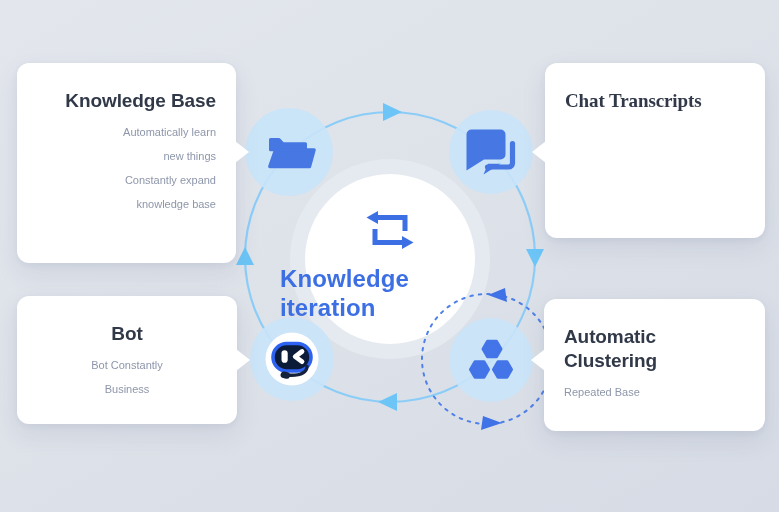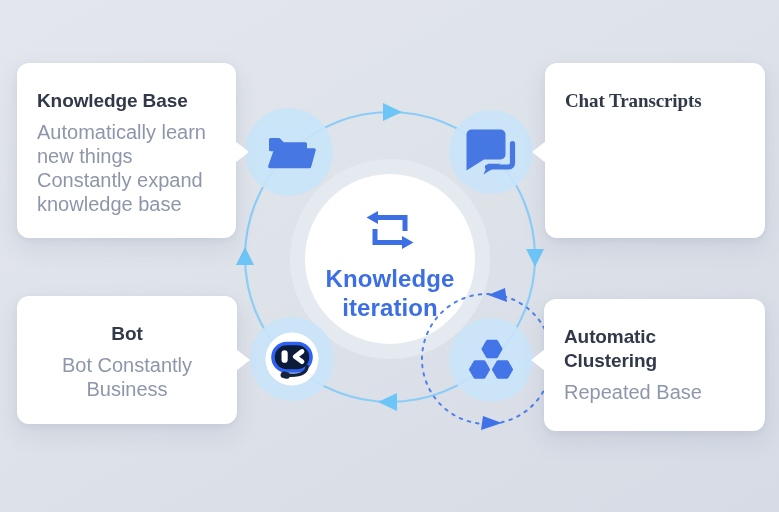--- a/index.html
+++ b/index.html
@@ -14,42 +14,42 @@
   .card {
     position:absolute; z-index:5; background:#FFFFFF; border-radius:12px;
     box-shadow:0 10px 24px rgba(55,75,120,.10), 0 2px 6px rgba(55,75,120,.06);
     padding:26px 20px 16px; box-sizing:border-box;
   }
   .card-title {
     margin:0 0 7px; font-size:19px; font-weight:700; color:#313949;
     line-height:24px; letter-spacing:-0.1px; white-space:pre-line;
   }
   .card-desc {
-    margin:0; font-size:20px; font-weight:400; color:#8D96AA;
+    margin:0; font-size:11px; font-weight:400; color:#8D96AA;
     line-height:24px; white-space:pre-line;
   }
   .pointer {
     position:absolute; width:0; height:0;
     border-top:11px solid transparent; border-bottom:11px solid transparent;
   }
   .pointer-right { right:-13px; border-left:14px solid #FFFFFF; }
   .pointer-left  { left:-13px;  border-right:14px solid #FFFFFF; }
 
-  #card-kb  { left:17px;  top:63px;  width:219px; height:175px; }
+  #card-kb  { left:17px;  top:63px;  width:219px; height:200px;text-align:right; }
   #card-kb .pointer  { top:78px; }
   #card-ct  { left:545px; top:63px;  width:220px; height:175px;font-family:Liberation Serif, serif; }
   #card-ct .pointer  { top:78px; }
   #card-bot { left:17px;  top:296px; width:220px; height:128px;text-align:center; }
   #card-bot .pointer { top:53px; }
   #card-ac  { left:544px; top:299px; width:221px; height:132px; }
   #card-ac .pointer  { top:50px; }
 
   .center-label {
     position:absolute; z-index:4; left:280px; top:209px; width:220px;
-    text-align:center; color:#3D6FE4;
+    text-align:left; color:#3D6FE4;
   }
   .center-label svg { display:block; margin:0 auto 13px; }
   .center-title {
     font-size:24px; font-weight:700; line-height:29px;
     letter-spacing:0.1px; white-space:pre-line;
   }
 </style>
 </head>
 <body>
 

